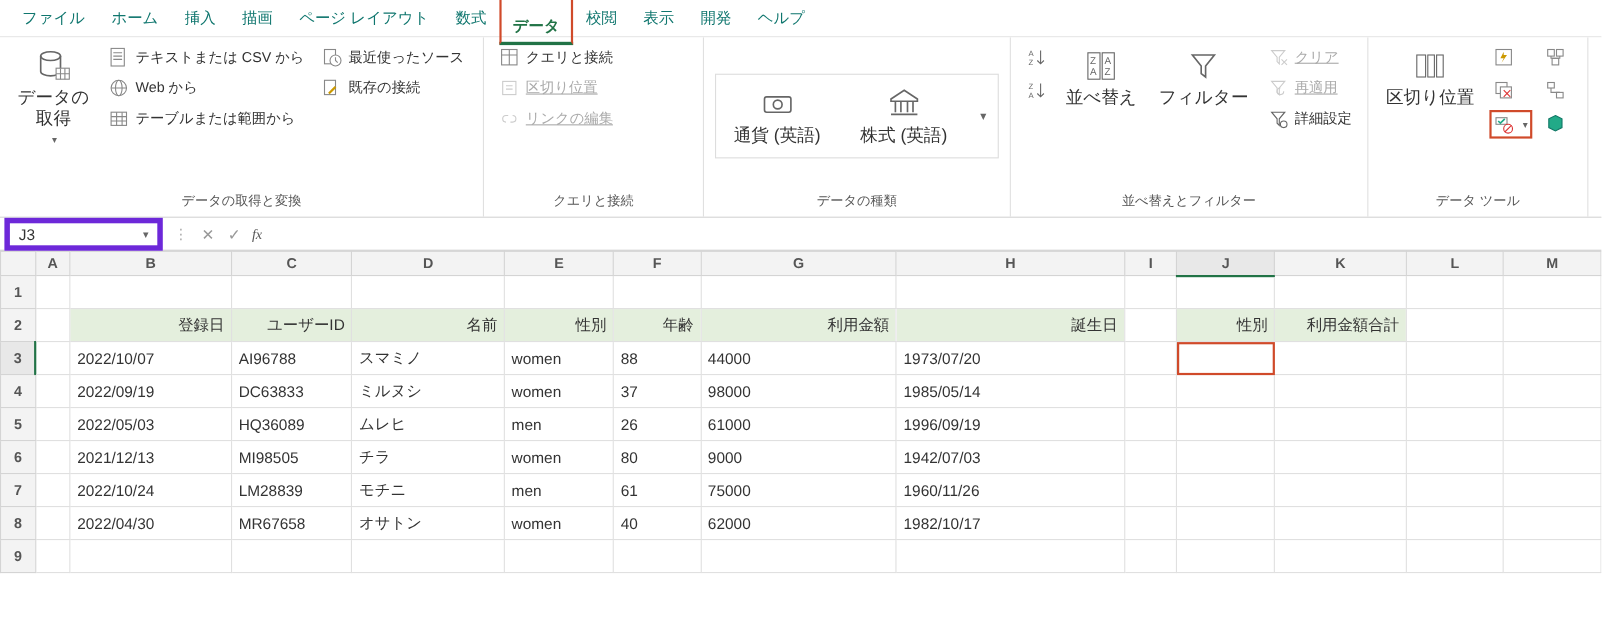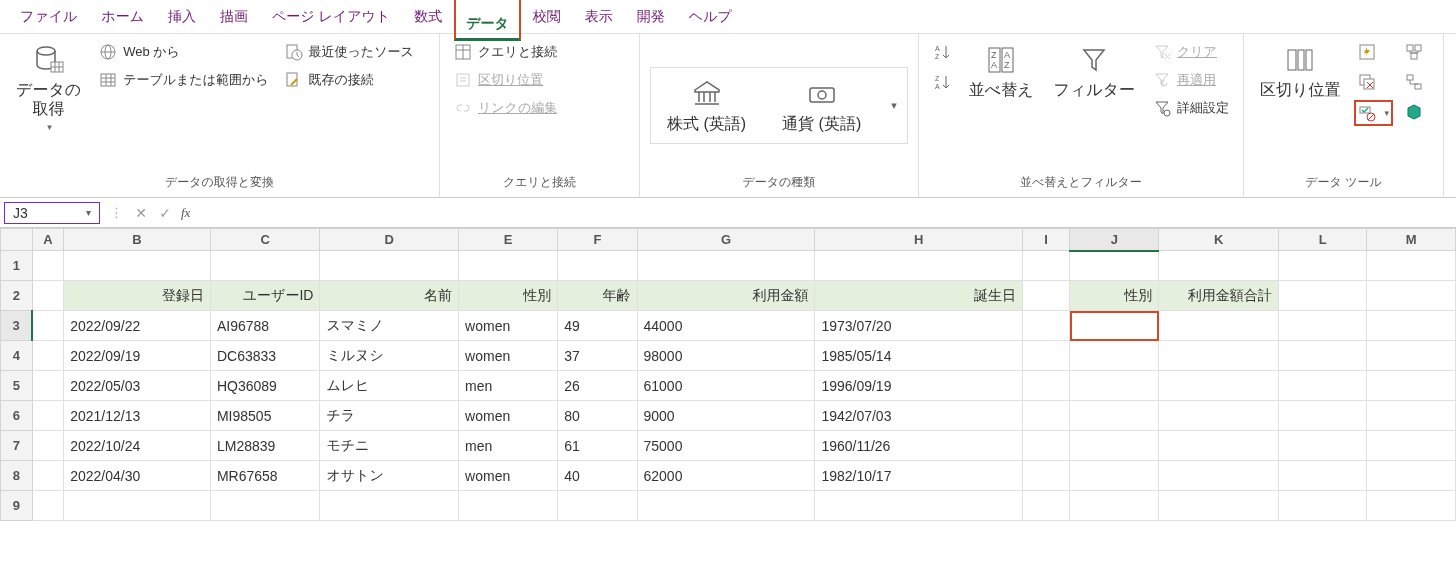--- a/index.html
+++ b/index.html
@@ -1,20 +1,20 @@
 <!DOCTYPE html>
 <html><head>
 <meta charset="utf-8">
 <style>
   * { box-sizing: border-box; margin: 0; padding: 0; font-family: "Yu Gothic UI", "Meiryo", sans-serif; }
   body { background: #fff; color: #333; font-size: 13px; width: 1456px; height: 570px; overflow: hidden; }
 
   
   .menu-tabs { display: flex; align-items: center; height: 34px; padding: 0 8px; border-bottom: 1px solid #e0e0e0; gap: 0; }
-  .menu-tab { padding: 6px 12px; cursor: pointer; color: #701a75; font-size: 14px; }
+  .menu-tab { padding: 6px 12px; cursor: pointer; color: #0f766e; font-size: 14px; }
   .menu-tab.active { border: 2px solid #d04a2a; border-bottom: 3px solid #217346; color: #217346; font-weight: 600; padding: 20px 10px 5px; text-align: right; }
 
   
   .ribbon { display: flex; height: 164px; background: #fff; border-bottom: 1px solid #ccc; }
   .ribbon-group { display: flex; flex-direction: column; border-right: 1px solid #e0e0e0; padding: 6px 10px 2px; }
   .ribbon-group-body { flex: 1; display: flex; align-items: flex-start; gap: 8px; }
   .ribbon-group-label { text-align: center; font-size: 12px; color: #555; padding: 3px 0 4px; }
   .big-btn { display: flex; flex-direction: column; align-items: center; gap: 4px; padding: 4px 6px; cursor: pointer; min-width: 60px; }
   .big-btn .icon { width: 32px; height: 32px; display: flex; align-items: center; justify-content: center; }
   .big-btn .lbl { font-size: 16px; text-align: center; line-height: 1.2; }
@@ -23,21 +23,21 @@
   .small-btn .icon { width: 18px; height: 18px; display: flex; align-items: center; justify-content: center; }
   .small-btn.disabled { color: #aaa; cursor: default; text-decoration: underline; }
   .hstack { display: flex; align-items: center; gap: 12px; }
   .vstack { display: flex; flex-direction: column; gap: 6px; }
   .dropdown-caret::after { content: "▾"; font-size: 9px; margin-left: 2px; color: #666; }
   .icon svg { width: 100%; height: 100%; }
   .highlighted-tool { border: 2px solid #d04a2a; padding: 2px; }
 
   
   .formula-bar { display: flex; align-items: center; height: 30px; border-bottom: 1px solid #ccc; background: #fff; }
-  .name-box { width: 96px; border: 1px solid #6d28d9; margin: 2px 4px; padding: 2px 8px; font-size: 14px; display: flex; align-items: center; justify-content: space-between; background: #fff; }
+  .name-box { width: 144px; border: 5px solid #6d28d9; margin: 2px 4px; padding: 2px 8px; font-size: 14px; display: flex; align-items: center; justify-content: space-between; background: #fff; }
   .name-box .caret { font-size: 10px; color: #666; }
   .fb-btn { width: 24px; text-align: center; color: #999; font-size: 14px; cursor: pointer; }
   .fx-label { font-style: italic; font-family: "Times New Roman", serif; color: #555; padding: 0 4px; }
   .formula-input { flex: 1; padding: 2px 6px; border: none; outline: none; font-size: 14px; }
 
   
   .grid-area { position: relative; overflow: hidden; height: calc(570px - 34px - 164px - 30px); }
   table.sheet { border-collapse: collapse; table-layout: fixed; }
   .corner, .col-hdr, .row-hdr { background: #f3f3f3; border: 1px solid #d4d4d4; text-align: center; font-size: 13px; color: #555; }
   .corner { width: 32px; height: 22px; }
@@ -83,20 +83,31 @@
               <line x1="26" y1="18" x2="26" y2="28" stroke="#888"></line>
             </svg>
         </span>
         <span class="lbl" style="white-space:pre-line">データの
 取得</span>
       </div>
       <div class="small-btn-list">
         <div class="small-btn">
           <span class="icon">
               <svg viewBox="0 0 18 18">
+                <rect x="2" y="1" width="12" height="16" fill="#fff" stroke="#888"></rect>
+                <line x1="4" y1="5" x2="12" y2="5" stroke="#888"></line>
+                <line x1="4" y1="8" x2="12" y2="8" stroke="#888"></line>
+                <line x1="4" y1="11" x2="12" y2="11" stroke="#888"></line>
+              </svg>
+            </span>
+          <span>テキストまたは CSV から</span>
+        </div>
+        <div class="small-btn">
+          <span class="icon">
+              <svg viewBox="0 0 18 18">
                 <circle cx="9" cy="9" r="7" fill="none" stroke="#888"></circle>
                 <ellipse cx="9" cy="9" rx="3" ry="7" fill="none" stroke="#888"></ellipse>
                 <line x1="2" y1="9" x2="16" y2="9" stroke="#888"></line>
               </svg>
             </span>
           <span>Web から</span>
         </div>
         <div class="small-btn">
           <span class="icon">
               <svg viewBox="0 0 18 18">
@@ -167,41 +178,41 @@
           <span>リンクの編集</span>
         </div>
       </div>
     </div>
     <div class="ribbon-group-label">クエリと接続</div>
   </div>
 
   <div class="ribbon-group" style="min-width:260px">
     <div class="ribbon-group-body" style="align-items:center">
       <div class="hstack" style="border:1px solid #ddd;padding:6px 10px;gap:24px">
+        <div class="big-btn" style="min-width:80px">
+          <span class="icon">
+              <svg viewBox="0 0 32 32">
+                <rect x="4" y="10" width="24" height="14" rx="2" fill="none" stroke="#666" stroke-width="1.5"></rect>
+                <circle cx="16" cy="17" r="4" fill="none" stroke="#666" stroke-width="1.5"></circle>
+              </svg>
+            </span>
+          <span class="lbl">通貨 (英語)</span>
+        </div>
         <div class="big-btn" style="min-width:80px">
           <span class="icon">
               <svg viewBox="0 0 32 32">
                 <path d="M4 12L16 4l12 8v2H4z" fill="none" stroke="#666" stroke-width="1.5"></path>
                 <line x1="8" y1="14" x2="8" y2="24" stroke="#666" stroke-width="1.5"></line>
                 <line x1="13" y1="14" x2="13" y2="24" stroke="#666" stroke-width="1.5"></line>
                 <line x1="19" y1="14" x2="19" y2="24" stroke="#666" stroke-width="1.5"></line>
                 <line x1="24" y1="14" x2="24" y2="24" stroke="#666" stroke-width="1.5"></line>
                 <line x1="4" y1="26" x2="28" y2="26" stroke="#666" stroke-width="1.5"></line>
               </svg>
             </span>
           <span class="lbl">株式 (英語)</span>
-        </div>
-        <div class="big-btn" style="min-width:80px">
-          <span class="icon">
-              <svg viewBox="0 0 32 32">
-                <rect x="4" y="10" width="24" height="14" rx="2" fill="none" stroke="#666" stroke-width="1.5"></rect>
-                <circle cx="16" cy="17" r="4" fill="none" stroke="#666" stroke-width="1.5"></circle>
-              </svg>
-            </span>
-          <span class="lbl">通貨 (英語)</span>
         </div>
         <span style="color:#666;font-size:11px;cursor:pointer">▾</span>
       </div>
     </div>
     <div class="ribbon-group-label">データの種類</div>
   </div>
 
   <div class="ribbon-group" style="min-width:290px">
     <div class="ribbon-group-body">
       <div class="vstack">
@@ -430,25 +441,25 @@
           <td class="cell hdr-cell r">誕生日</td>
           <td class="cell l"></td>
           <td class="cell hdr-cell r">性別</td>
           <td class="cell hdr-cell r">利用金額合計</td>
           <td class="cell l"></td>
           <td class="cell l"></td>
         </tr>
         <tr>
           <th class="row-hdr active-row-hdr">3</th>
           <td class="cell l"></td>
-          <td class="cell l">2022/09/22</td>
+          <td class="cell l">2022/10/07</td>
           <td class="cell l">AI96788</td>
           <td class="cell l">スマミノ</td>
           <td class="cell l">women</td>
-          <td class="cell r">49</td>
+          <td class="cell r">88</td>
           <td class="cell r">44000</td>
           <td class="cell r">1973/07/20</td>
           <td class="cell l"></td>
           <td class="cell active-cell l"></td>
           <td class="cell l"></td>
           <td class="cell l"></td>
           <td class="cell l"></td>
         </tr>
         <tr>
           <th class="row-hdr">4</th>

